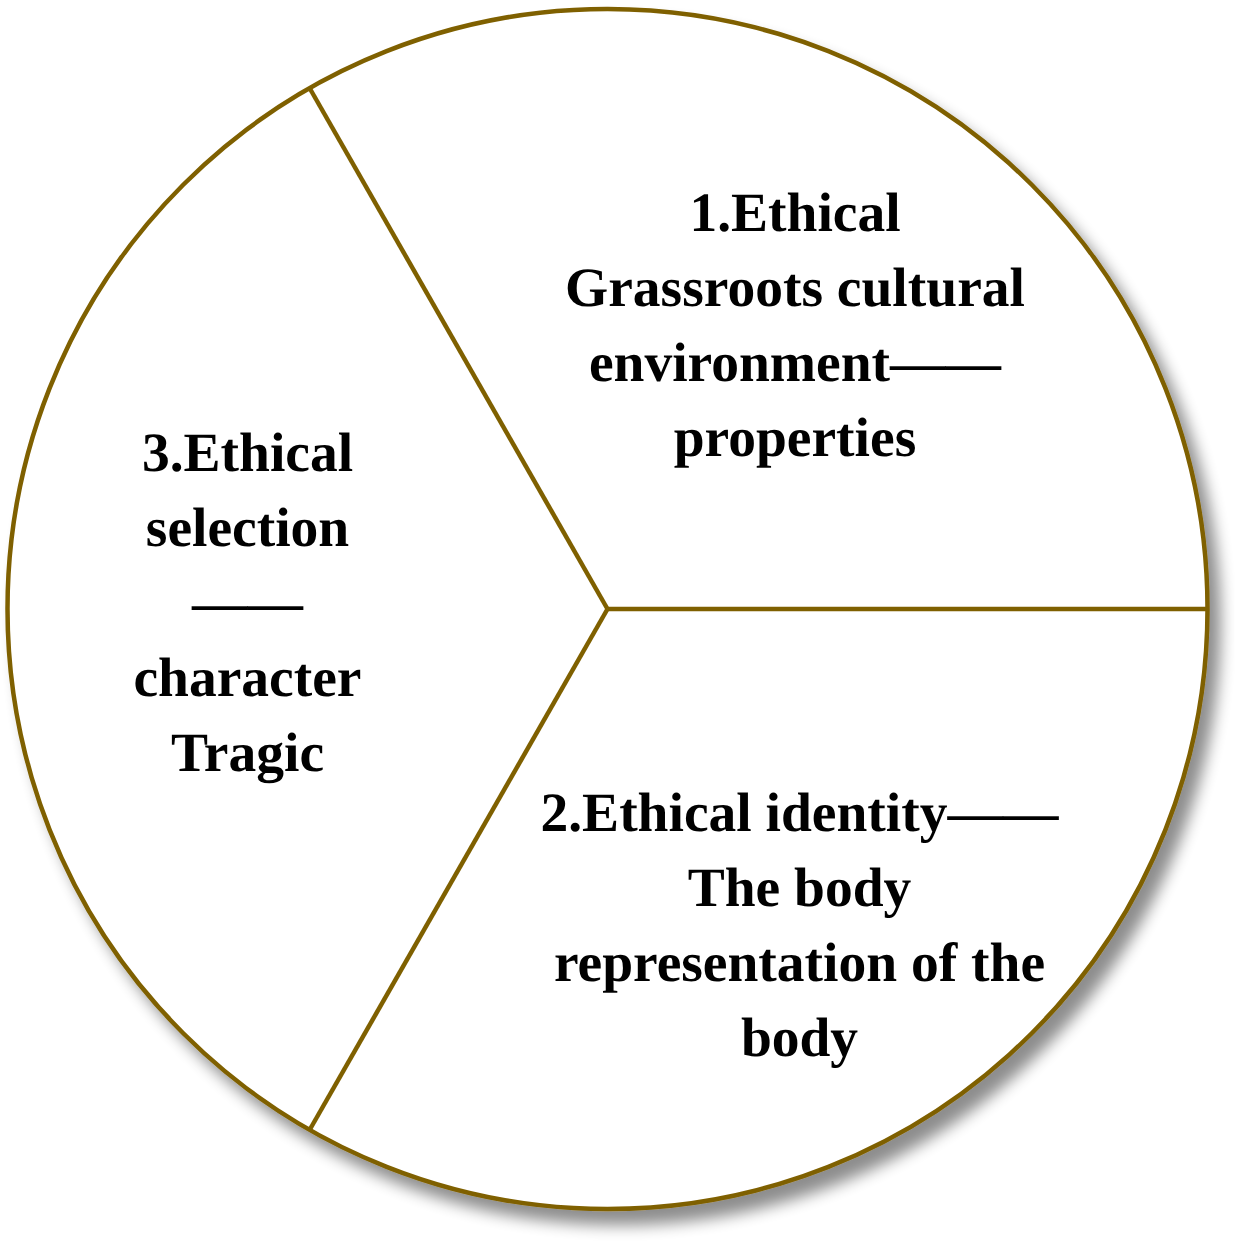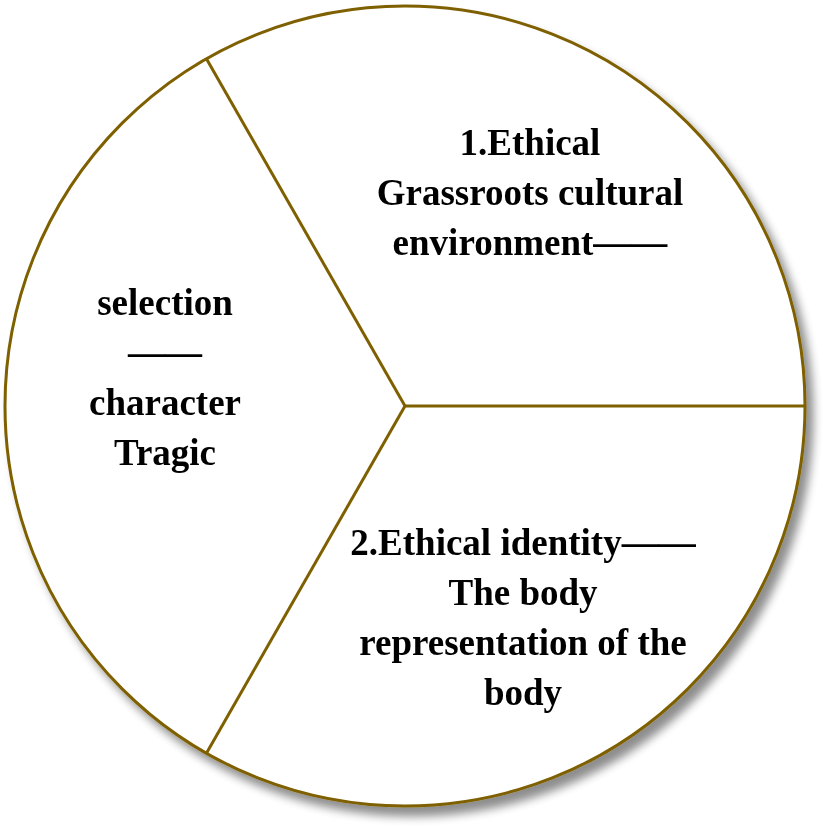--- a/index.html
+++ b/index.html
@@ -38,28 +38,30 @@
     <circle cx="405" cy="406" r="400" fill="#ffffff" stroke="#7f6000" stroke-width="3" filter="url(#shadow)"></circle>
     <line x1="405" y1="406" x2="805" y2="406" stroke="#7f6000" stroke-width="3"></line>
     <line x1="405" y1="406" x2="206" y2="58" stroke="#7f6000" stroke-width="3"></line>
     <line x1="405" y1="406" x2="206" y2="754" stroke="#7f6000" stroke-width="3"></line>
   </svg>
 
   <div class="label" style="left:340px; top:118px; width:380px;">
     <span>1.Ethical</span>
     <span>Grassroots cultural</span>
     <span>environment——</span>
+    <span>properties</span>
   </div>
 
-  <div class="label" style="left:318px; top:518px; width:410px;">
+  <div class="label" style="left:328px; top:518px; width:410px;">
     <span>2.Ethical identity——</span>
     <span>The body</span>
     <span>representation of the</span>
     <span>body</span>
   </div>
 
   <div class="label" style="left:65px; top:278px; width:200px;">
+    <span>3.Ethical</span>
     <span>selection</span>
     <span>——</span>
     <span>character</span>
     <span>Tragic</span>
   </div>
 </div>
 
 </body></html>

